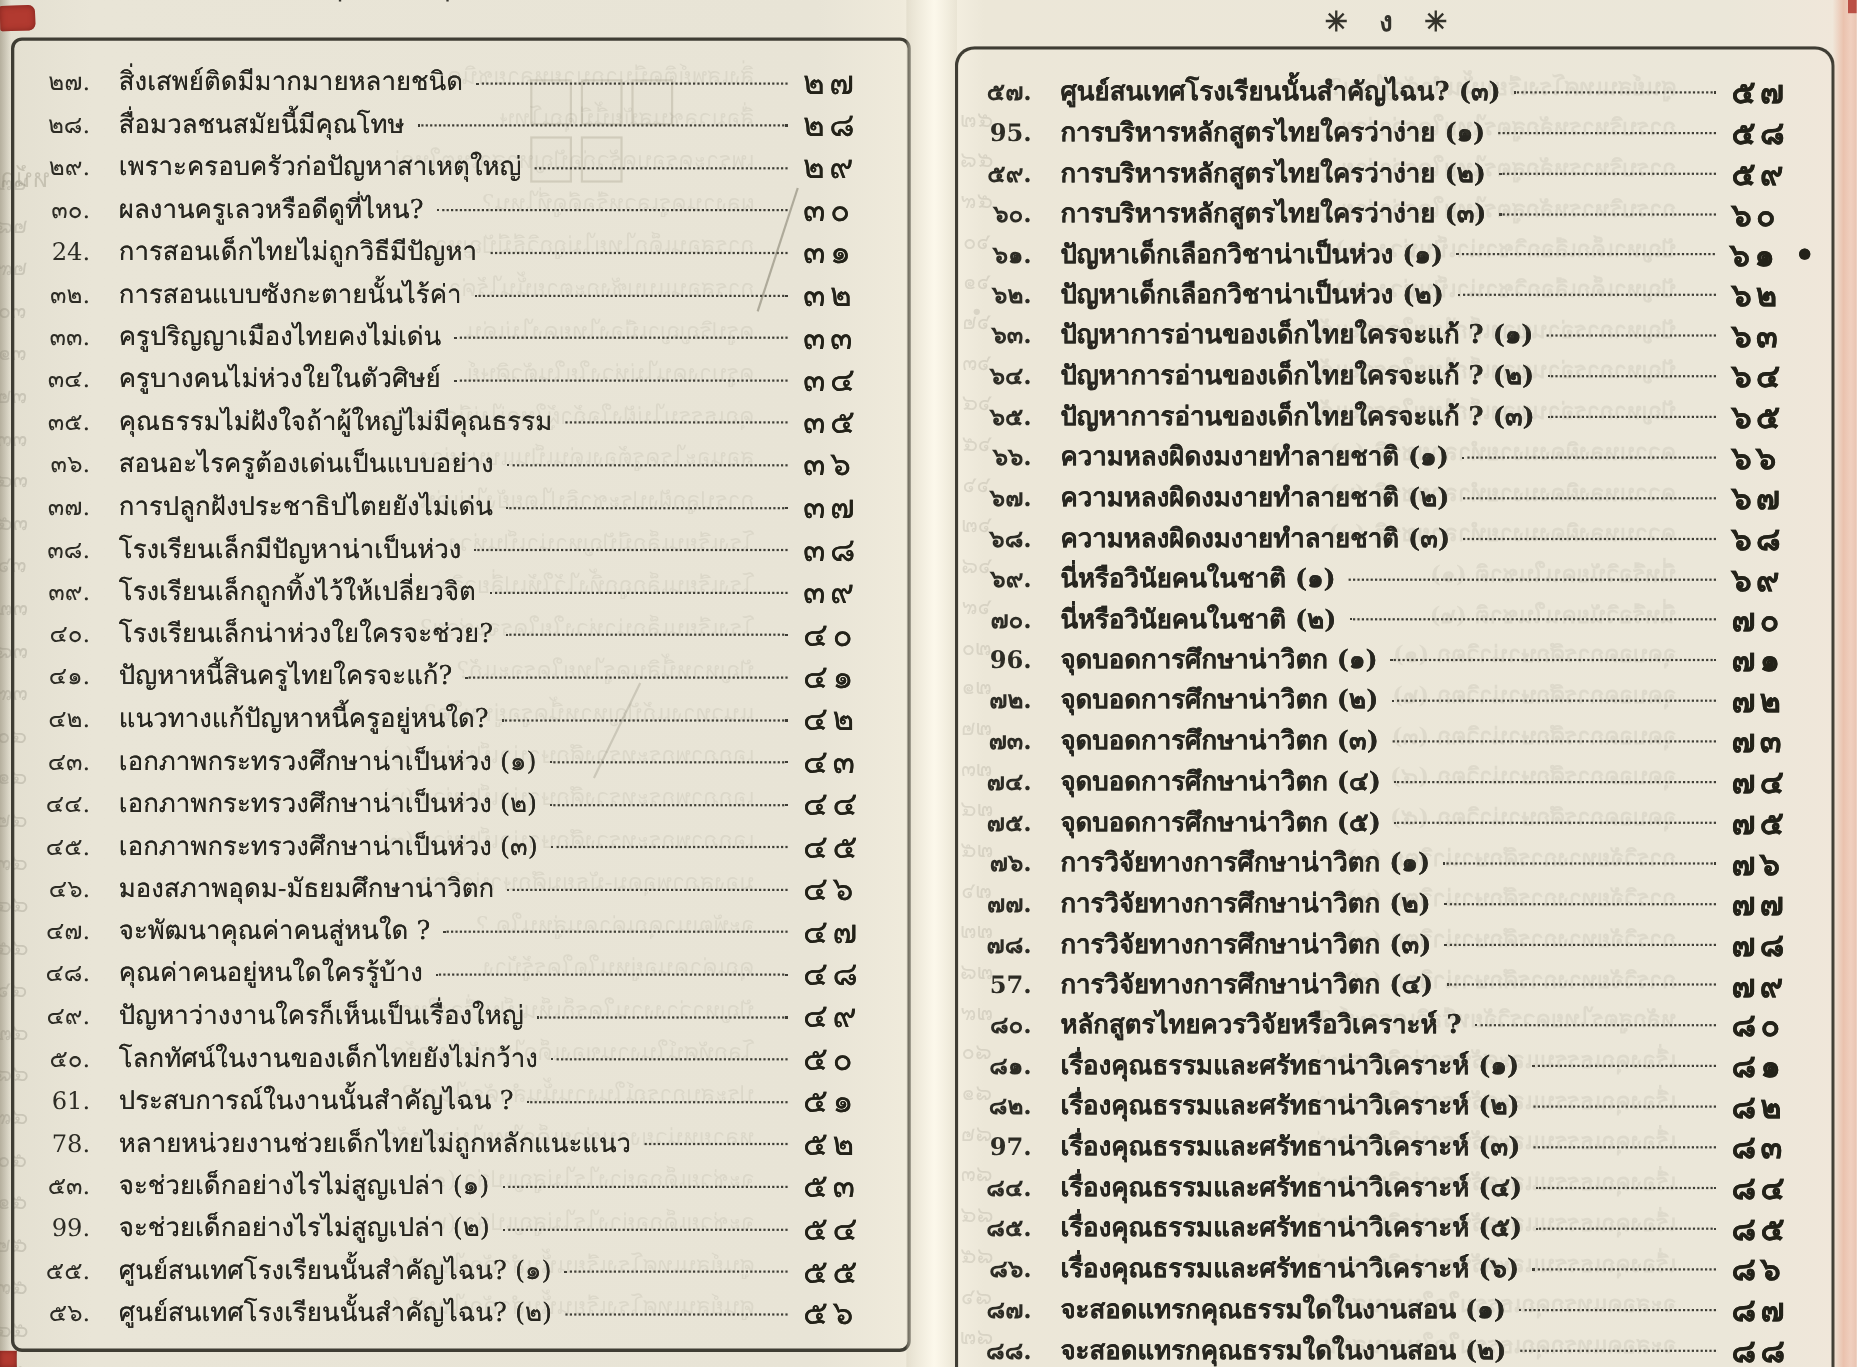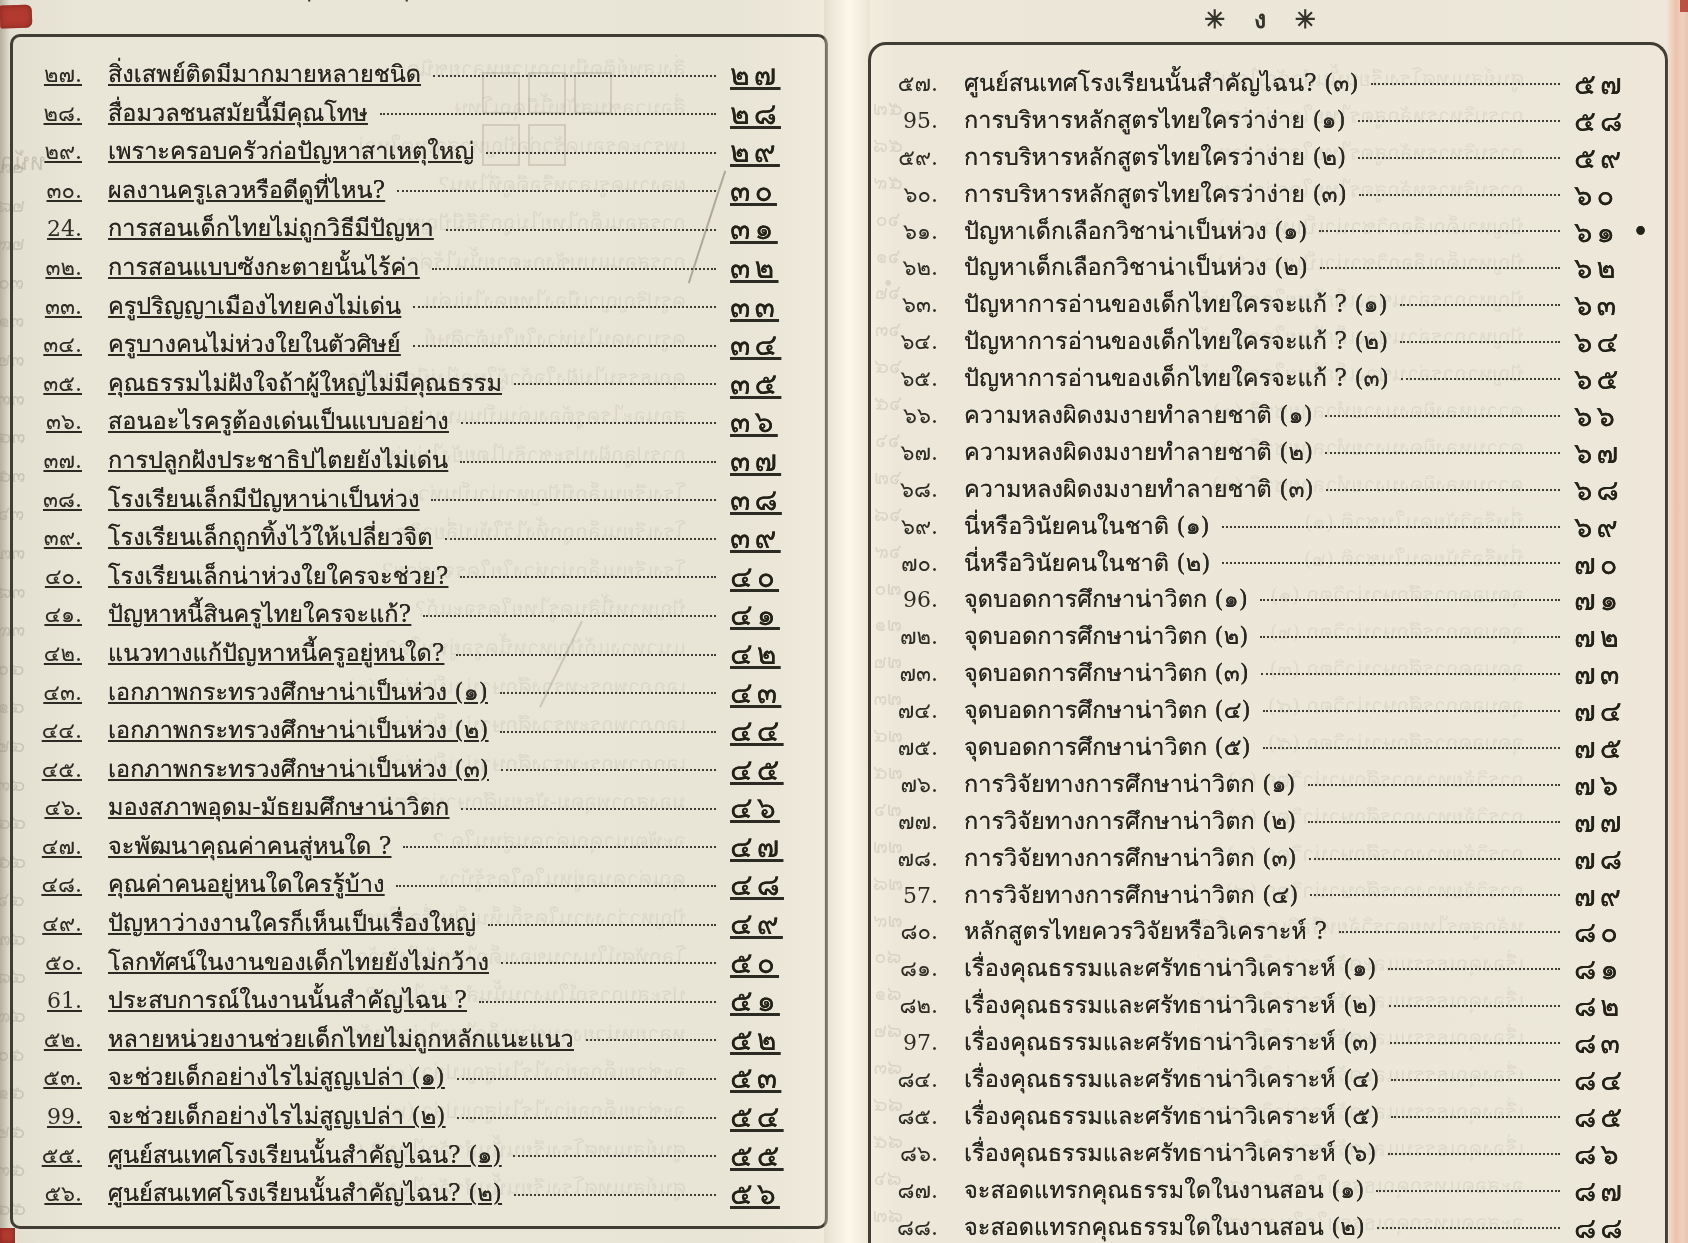--- a/index.html
+++ b/index.html
@@ -18,22 +18,22 @@
   .frame-left{left:10px;top:34px;width:812px;height:1189px;border-radius:10px;}
   .frame-right{left:38px;top:42px;width:794px;height:1230px;border-radius:18px 18px 0 0;border-bottom:none;}
 
   
   .hdr{position:absolute;text-align:center;font-size:25px;letter-spacing:10px;color:#34332c;font-weight:bold;}
   .hdr-right{left:38px;top:-1px;width:794px;}
   .hdr-left-frag{left:290px;top:-22px;width:170px;overflow:hidden;height:26px;letter-spacing:34px;}
 
   
   .entries{position:absolute;display:flex;flex-direction:column;}
-  .entries-left{left:16px;top:48px;width:800px;text-decoration:underline;}
-  .entries-right{left:48px;top:58px;width:776px;}
+  .entries-left{left:16px;top:48px;width:800px;}
+  .entries-right{left:48px;top:58px;width:776px;font-weight:bold;}
   .row{display:flex;align-items:baseline;position:relative;}
   .entries-left .row{height:38.6px;}
   .entries-right .row{height:36.9px;}
   .no{flex:0 0 auto;text-align:right;font-size:22px;color:#2d2c25;}
   .entries-left .no{width:66px;}
   .entries-right .no{width:60px;}
   .t{flex:0 1 auto;font-size:23.5px;margin-left:26px;white-space:nowrap;color:#272620;text-shadow:0 0 .4px #3a392f;}
   .lead{flex:1 1 10px;min-width:8px;align-self:flex-end;height:0;margin:0 8px 10px 12px;border-bottom:2.4px dotted #3e3d35;}
   .pg{flex:0 0 auto;font-size:30px;letter-spacing:4px;min-width:86px;text-align:left;margin-left:6px;transform:translateY(3px);color:#232219;text-shadow:0 0 .5px #3a392f;white-space:nowrap;}
   .entries-right .pg{min-width:80px;font-size:29px;}
@@ -309,21 +309,21 @@
 
   <div class="row">
     <span class="no">61.</span>
     <span class="t">ประสบการณ์ในงานนั้นสำคัญไฉน ?</span>
     <span class="lead"></span>
     <span class="pg">๕๑</span>
     <span class="ghost-line">ประสบการณ์ในงานนั้นสำคัญไฉน ?</span>
   </div>
 
   <div class="row">
-    <span class="no">๕๒.</span>
+    <span class="no">78.</span>
     <span class="t">หลายหน่วยงานช่วยเด็กไทยไม่ถูกหลักแนะแนว</span>
     <span class="lead"></span>
     <span class="pg">๕๒</span>
     <span class="ghost-line">หลายหน่วยงานช่วยเด็กไทยไม่ถูกหลักแนะแนว</span>
   </div>
 
   <div class="row">
     <span class="no">๕๓.</span>
     <span class="t">จะช่วยเด็กอย่างไรไม่สูญเปล่า (๑)</span>
     <span class="lead"></span>

